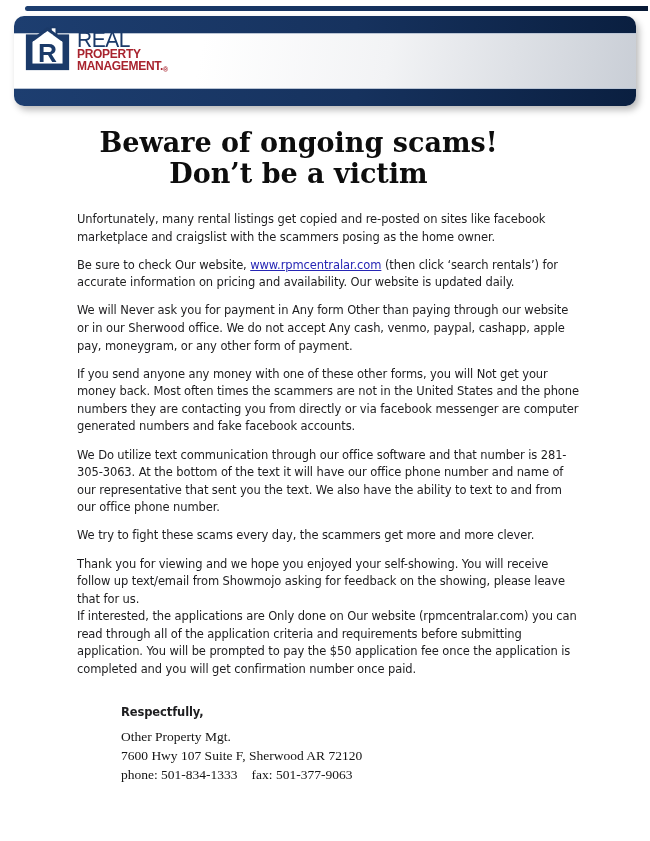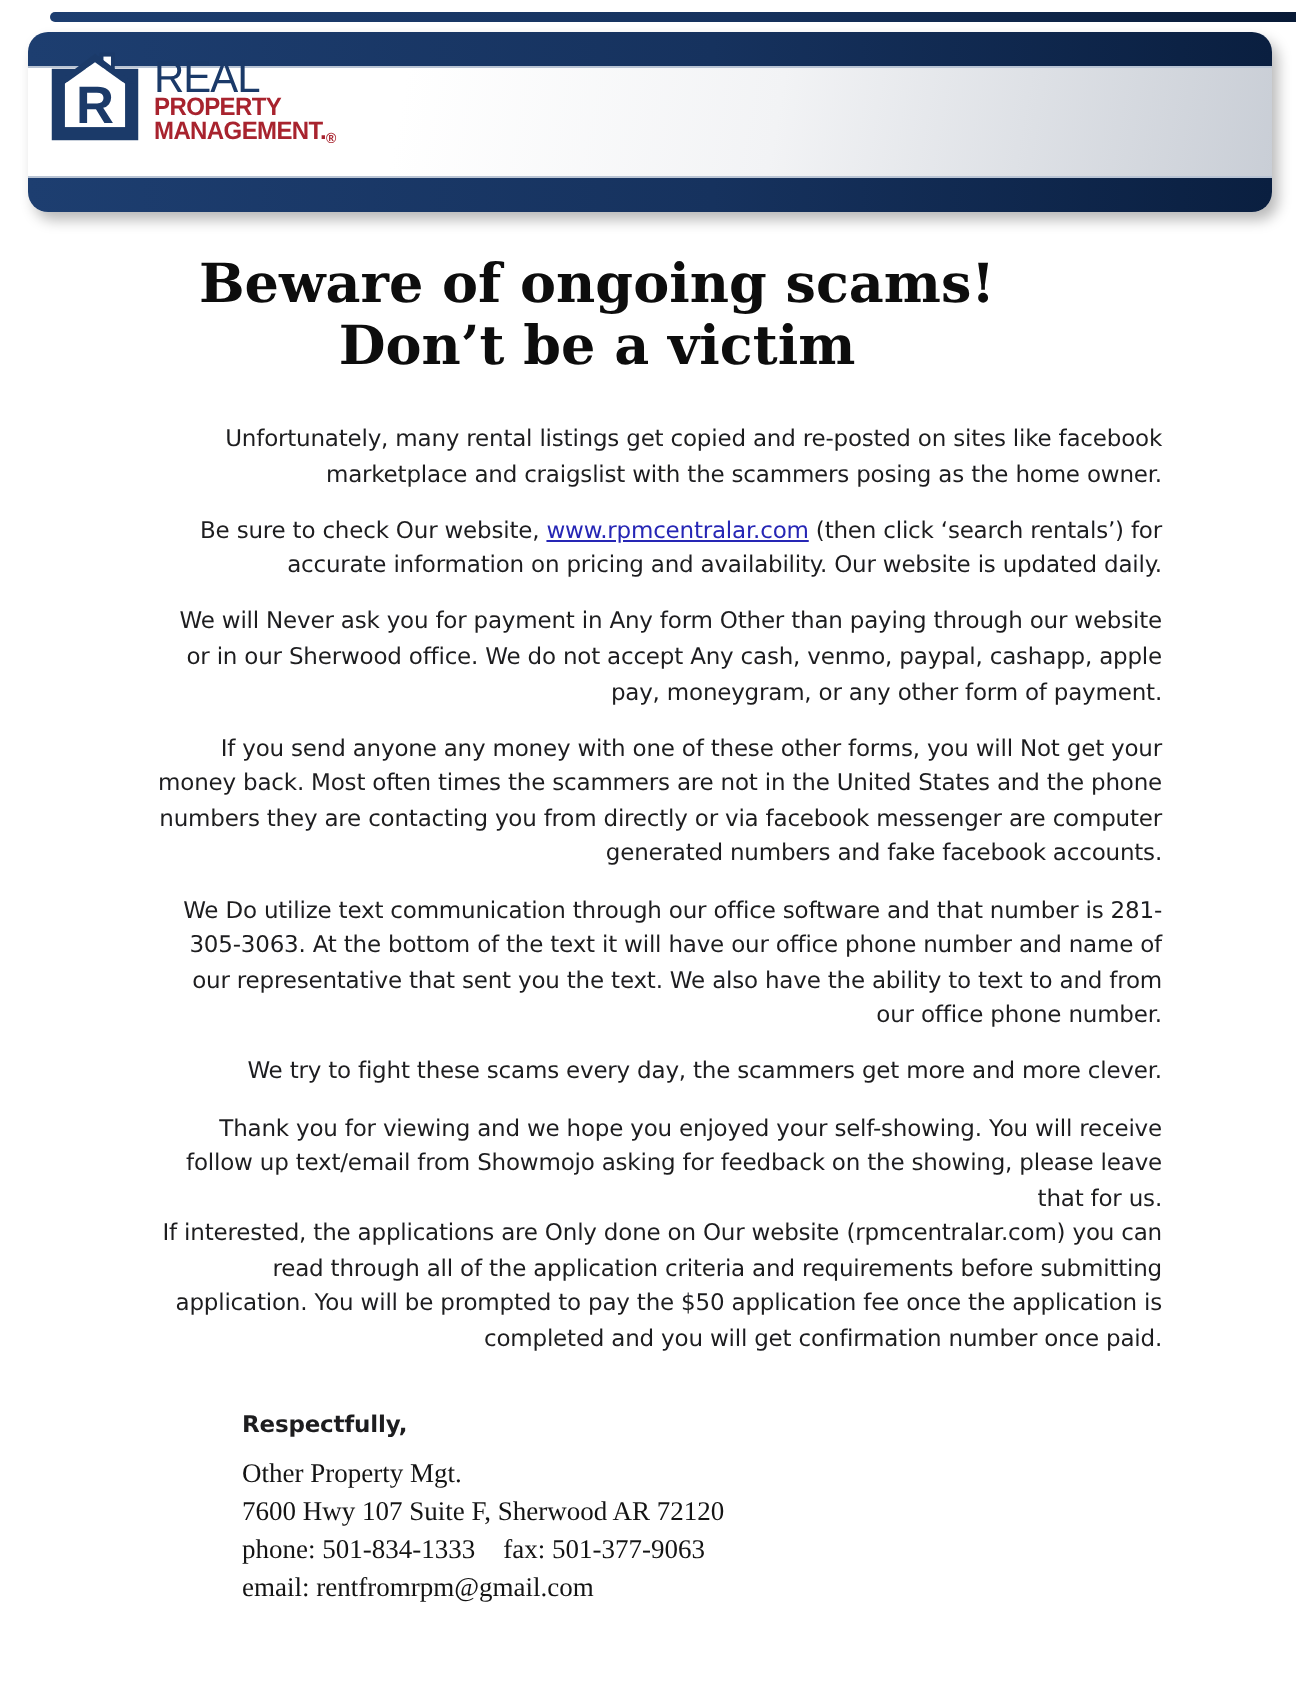--- a/index.html
+++ b/index.html
@@ -55,21 +55,20 @@
     text-align:center;
     font-family:"DejaVu Serif",serif;font-weight:bold;
     font-size:27px;line-height:31px;color:#0d0d0d;
   }
   
   .content{
     position:absolute;left:77px;top:211px;width:504px;
     font-family:"DejaVu Sans",sans-serif;
     font-size:11.5px;line-height:17.6px;color:#1d1d1f;
     letter-spacing:-0.1px;
-    text-align:right;
   }
   .content p{margin:0 0 10.5px 0;}
   .content p.gap-before{}
   .content .subline{margin:0;}
   a.doclink,.doclink{
     color:#2626b5;text-decoration:underline;cursor:pointer;
   }
   
   .signature{
     position:absolute;left:77px;top:705px;color:#141414;margin-left:44px;
@@ -126,16 +125,15 @@
     <p>We try to fight these scams every day, the scammers get more and more clever.</p>
     <p class="gap-before"><span class="subline">Thank you for viewing and we hope you enjoyed your self-showing. You will receive follow up text/email from Showmojo asking for feedback on the showing, please leave that for us.</span><br>
     <span class="subline">If interested, the applications are Only done on Our website (rpmcentralar.com) you can read through all of the application criteria and requirements before submitting application. You will be prompted to pay the $50 application fee once the application is completed and you will get confirmation number once paid.</span></p>
   </div>
 
   <div class="signature">
     <div class="sig-closing">Respectfully,</div>
     <div class="sig-line">Other Property Mgt.</div>
     <div class="sig-line">7600 Hwy 107 Suite F, Sherwood AR 72120</div>
     <div class="sig-line"><span>phone: 501-834-1333</span><span class="sig-fax">fax: 501-377-9063</span></div>
-    <div class="sig-line">email: rentfromrpm@gmail.com</div>
   </div>
 
 </div>
 
 </body></html>

